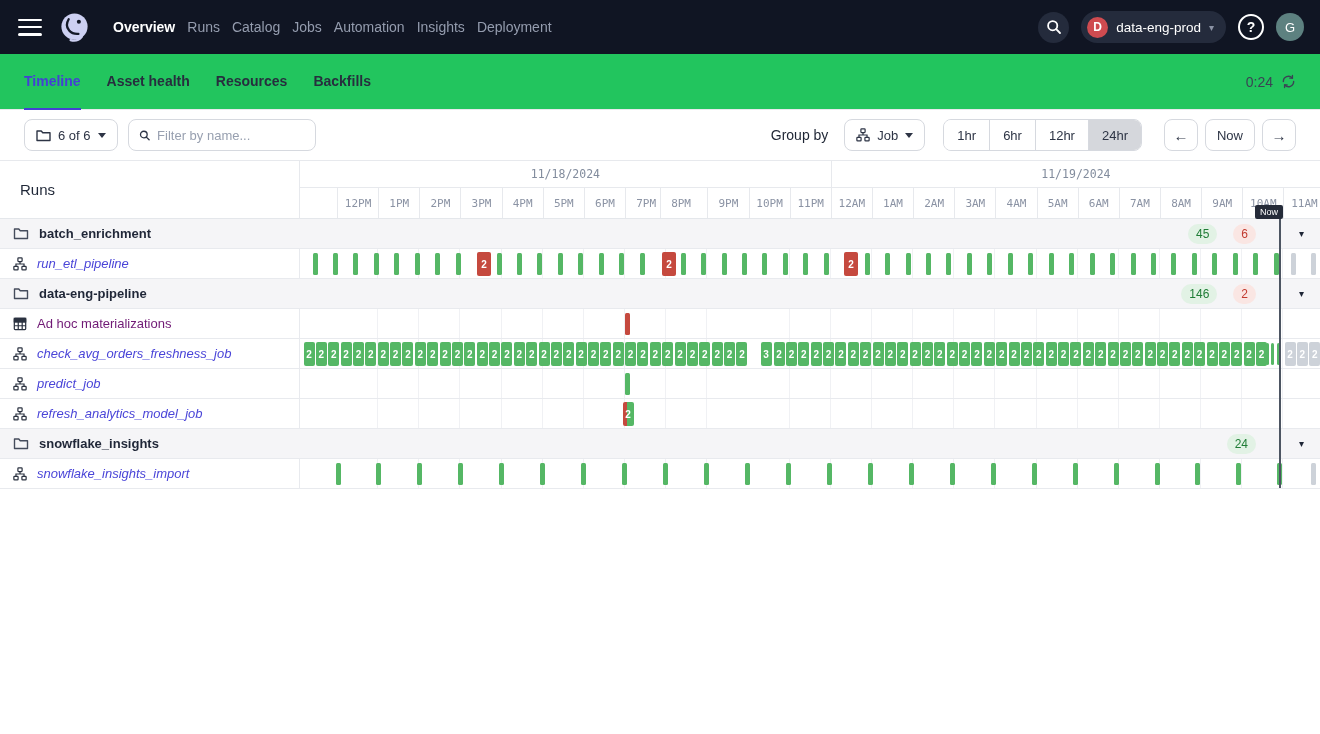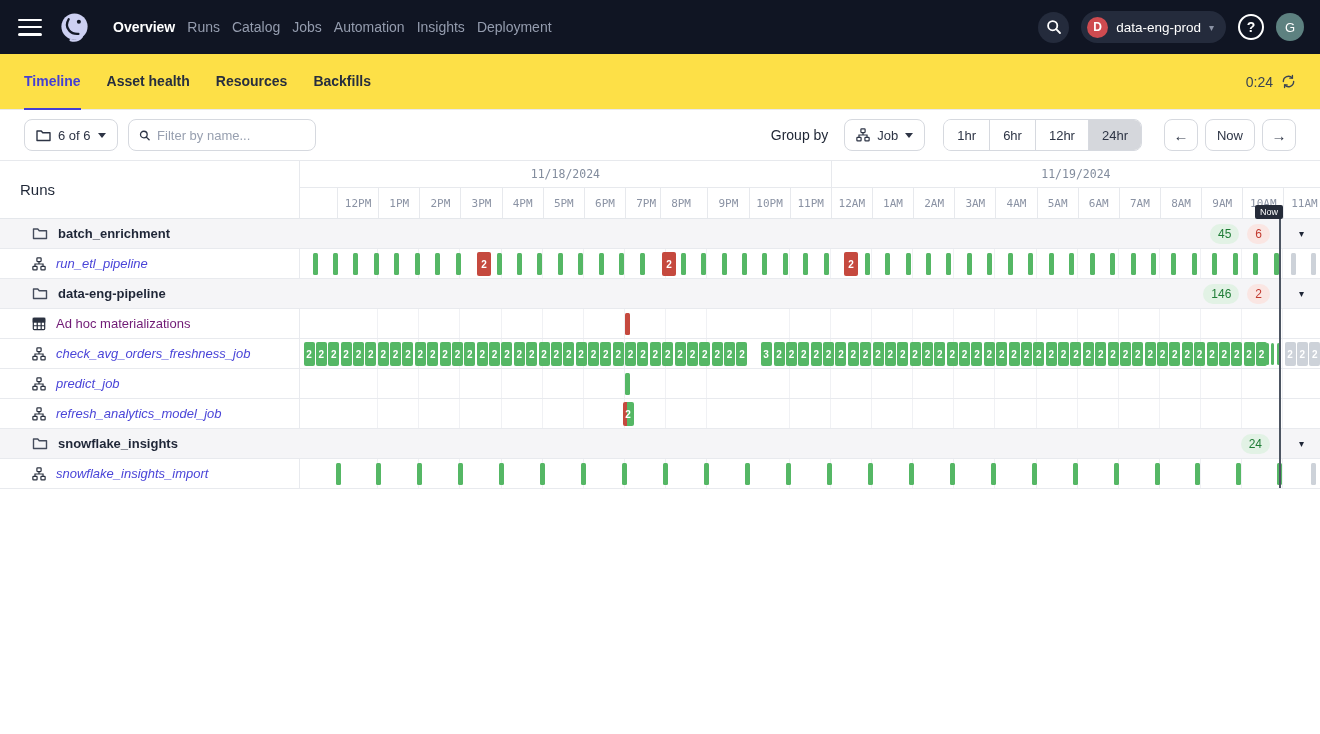--- a/index.html
+++ b/index.html
@@ -17,21 +17,21 @@
   .topnav-right { margin-left:auto; display:flex; align-items:center; gap:12px; }
   .circle-btn { width:31px; height:31px; border-radius:50%; background:#242b3c; border:none; display:flex; align-items:center; justify-content:center; cursor:pointer; }
   .dep-pill { height:32px; border-radius:16px; background:#242b3c; border:none; display:flex; align-items:center; gap:8px; padding:0 12px 0 6px; cursor:pointer; }
   .dep-badge { width:21px; height:21px; border-radius:50%; background:#cf4b50; color:#fff; font-size:12px; font-weight:700; display:flex; align-items:center; justify-content:center; }
   .dep-name { color:#fff; font-size:13.5px; }
   .dep-caret { color:#8b93a5; font-size:10px; }
   .help-btn { width:26px; height:26px; border-radius:50%; background:transparent; border:2px solid #fff; color:#fff; font-size:14px; font-weight:700; display:flex; align-items:center; justify-content:center; cursor:pointer; }
   .avatar { width:28px; height:28px; border-radius:50%; background:#5d8180; border:none; color:#fff; font-size:13px; font-weight:500; display:flex; align-items:center; justify-content:center; cursor:pointer; }
 
   
-  .tabbar { height:56px; background:#fde047; border-bottom:1px solid #e8e9ed; display:flex; align-items:center; padding:0 24px;gap:11px; }
+  .tabbar { height:56px; background:#22c55e; border-bottom:1px solid #e8e9ed; display:flex; align-items:center; padding:0 24px;gap:11px; }
   .tabs { display:flex; gap:26px; height:100%; align-items:center; }
   .tab { font-size:14px; font-weight:600; color:#272e3e; text-decoration:none; cursor:pointer; height:100%; display:flex; align-items:center; border-bottom:2px solid transparent; margin-bottom:-1px; }
   .tab.active { color:#4440d4; border-bottom-color:#4440d4; }
   .tabbar-right { margin-left:auto; display:flex; align-items:center; gap:8px; }
   .refresh-time { font-size:14px; color:#3a4354; }
   .refresh-btn { background:none; border:none; cursor:pointer; display:flex; align-items:center; }
 
   
   .filterbar { height:50px; display:flex; align-items:center; padding:0 24px; background:#fff; }
   .btn { height:32px; border:1px solid #d6d9df; border-radius:8px; background:#fff; display:flex; align-items:center; gap:7px; padding:0 11px; font-size:13px; color:#2d3445; cursor:pointer; font-family:inherit; }
@@ -55,27 +55,27 @@
   .tl-date { position:absolute; top:0; height:100%; display:flex; align-items:center; justify-content:center;
     font-family:"DejaVu Sans Mono", monospace; font-size:11.5px; color:#828c9d; }
   .tl-date + .tl-date { border-left:1px solid #e7e9ed; }
   .tl-hours { position:absolute; left:300px; right:0; top:27px; height:31px; border-bottom:1px solid #e4e7eb; }
   .tl-hour { position:absolute; top:0; height:100%; border-left:1px solid #e7e9ed; display:flex; align-items:center; justify-content:center; font-family:"DejaVu Sans Mono", monospace; font-size:11px; color:#8b93a4; overflow:hidden; }
   .tl-rows { position:absolute; left:0; right:0; top:58px; }
   .tl-row { position:relative; height:30px; border-bottom:1px solid #e8eaee; }
   .tl-row.group { background:#f5f5f7; }
   .tl-row.job .row-grid { position:absolute; left:337px; right:0; top:0; bottom:0;
     background:repeating-linear-gradient(to right, transparent 0px, transparent 40.15px, #f0f1f4 40.15px, #f0f1f4 41.15px); }
-  .row-label { position:absolute; left:0; top:0; width:300px; height:100%; display:flex; align-items:center; gap:10px; padding-left:32px; z-index:2; }
+  .row-label { position:absolute; left:0; top:0; width:300px; height:100%; display:flex; align-items:center; gap:10px; padding-left:13px; z-index:2; }
   .tl-row.job .row-label { background:#fff; border-right:1px solid #e8eaee; }
   .row-label .txt { font-size:13px; }
   .tl-row.group .row-label .txt { font-weight:700; color:#1f2637; }
   .row-link { color:#4a45d8; text-decoration:none; cursor:pointer;font-style:italic; }
   .row-plain { color:#701a75; }
-  .row-badges { position:absolute; right:50px; top:0; height:100%; display:flex; align-items:center; gap:8px; z-index:2; }
+  .row-badges { position:absolute; right:64px; top:0; height:100%; display:flex; align-items:center; gap:16px; z-index:2; }
   .badge { height:20px; border-radius:10px; padding:0 8px; font-size:12px; display:flex; align-items:center; cursor:pointer; }
   .badge.green { background:#e2f2e5; color:#1f7d36; }
   .badge.red { background:#fae6e3; color:#c23b30; }
   .row-caret { position:absolute; right:16px; top:0; height:100%; display:flex; align-items:center; background:none; border:none; cursor:pointer; color:#1f2637; font-size:10px; z-index:2; }
   .mark { position:absolute; border-radius:1.5px; z-index:1; cursor:pointer; }
   .mark.labeled { display:flex; align-items:center; justify-content:center; color:#fff; font-size:10px; font-weight:700; border-radius:2px; }
   .now-line { position:absolute; left:1279px; top:46px; bottom:0; width:2px; background:#4d5562; z-index:4; }
   .now-tip { position:absolute; left:1255px; top:44px; height:14px; padding:0 5px; background:#252b39; color:#fff; font-size:9px; display:flex; align-items:center; border-radius:2px; z-index:5; }
   svg.ic { display:block; }
 </style>

